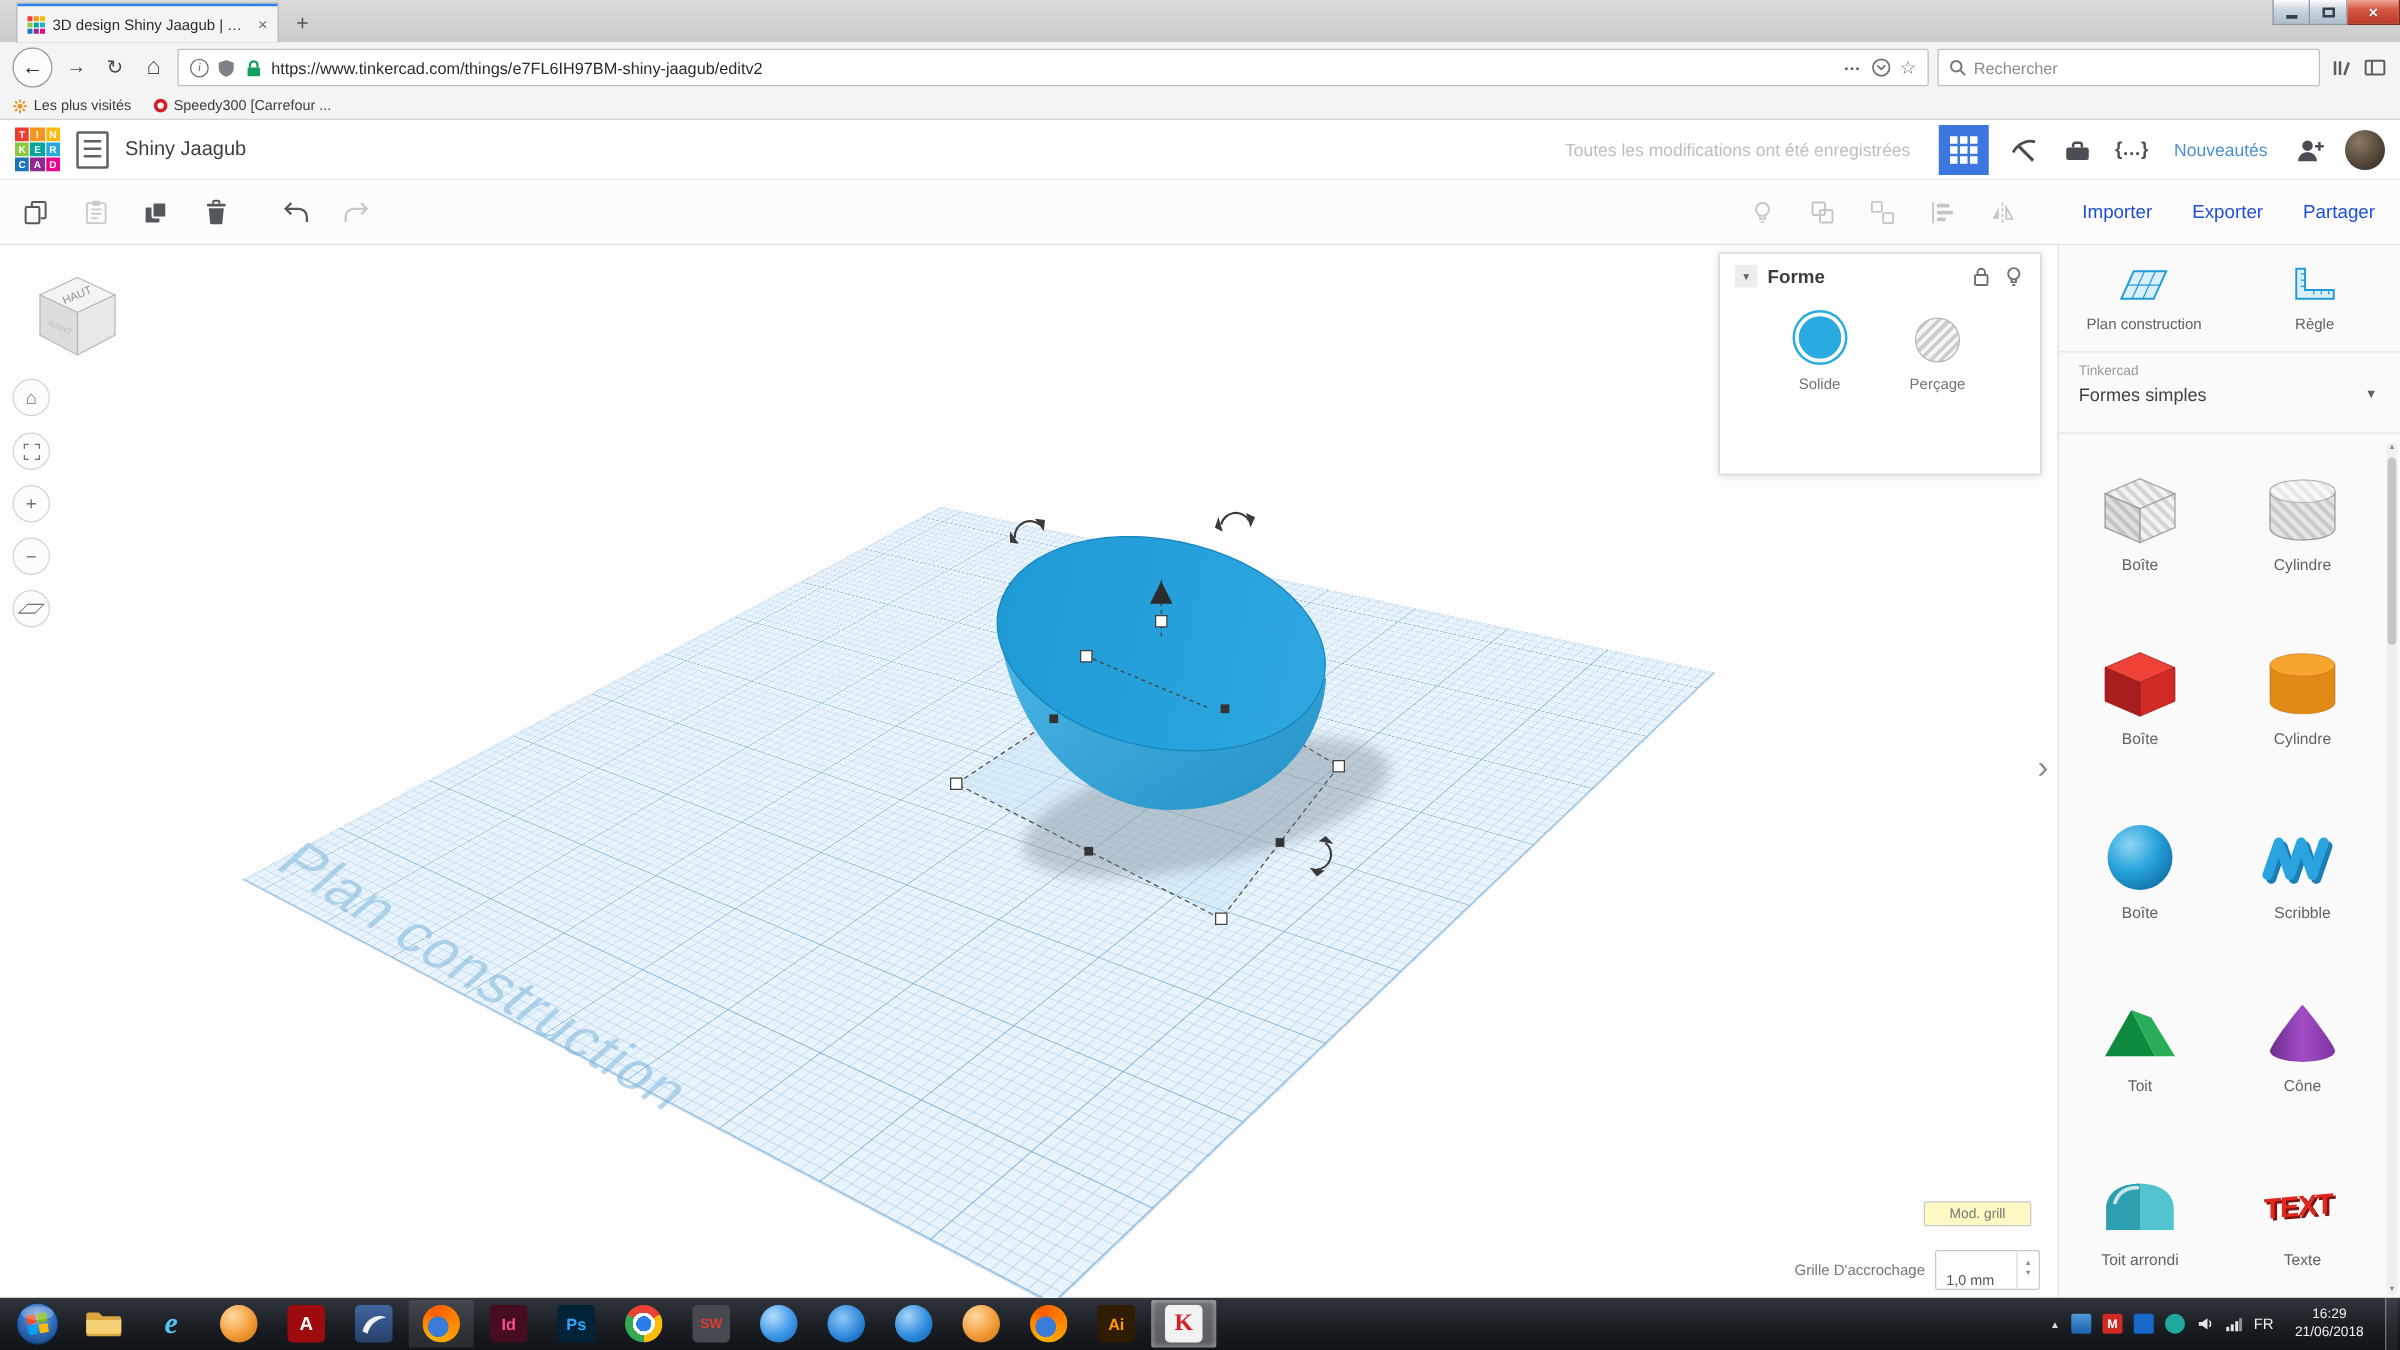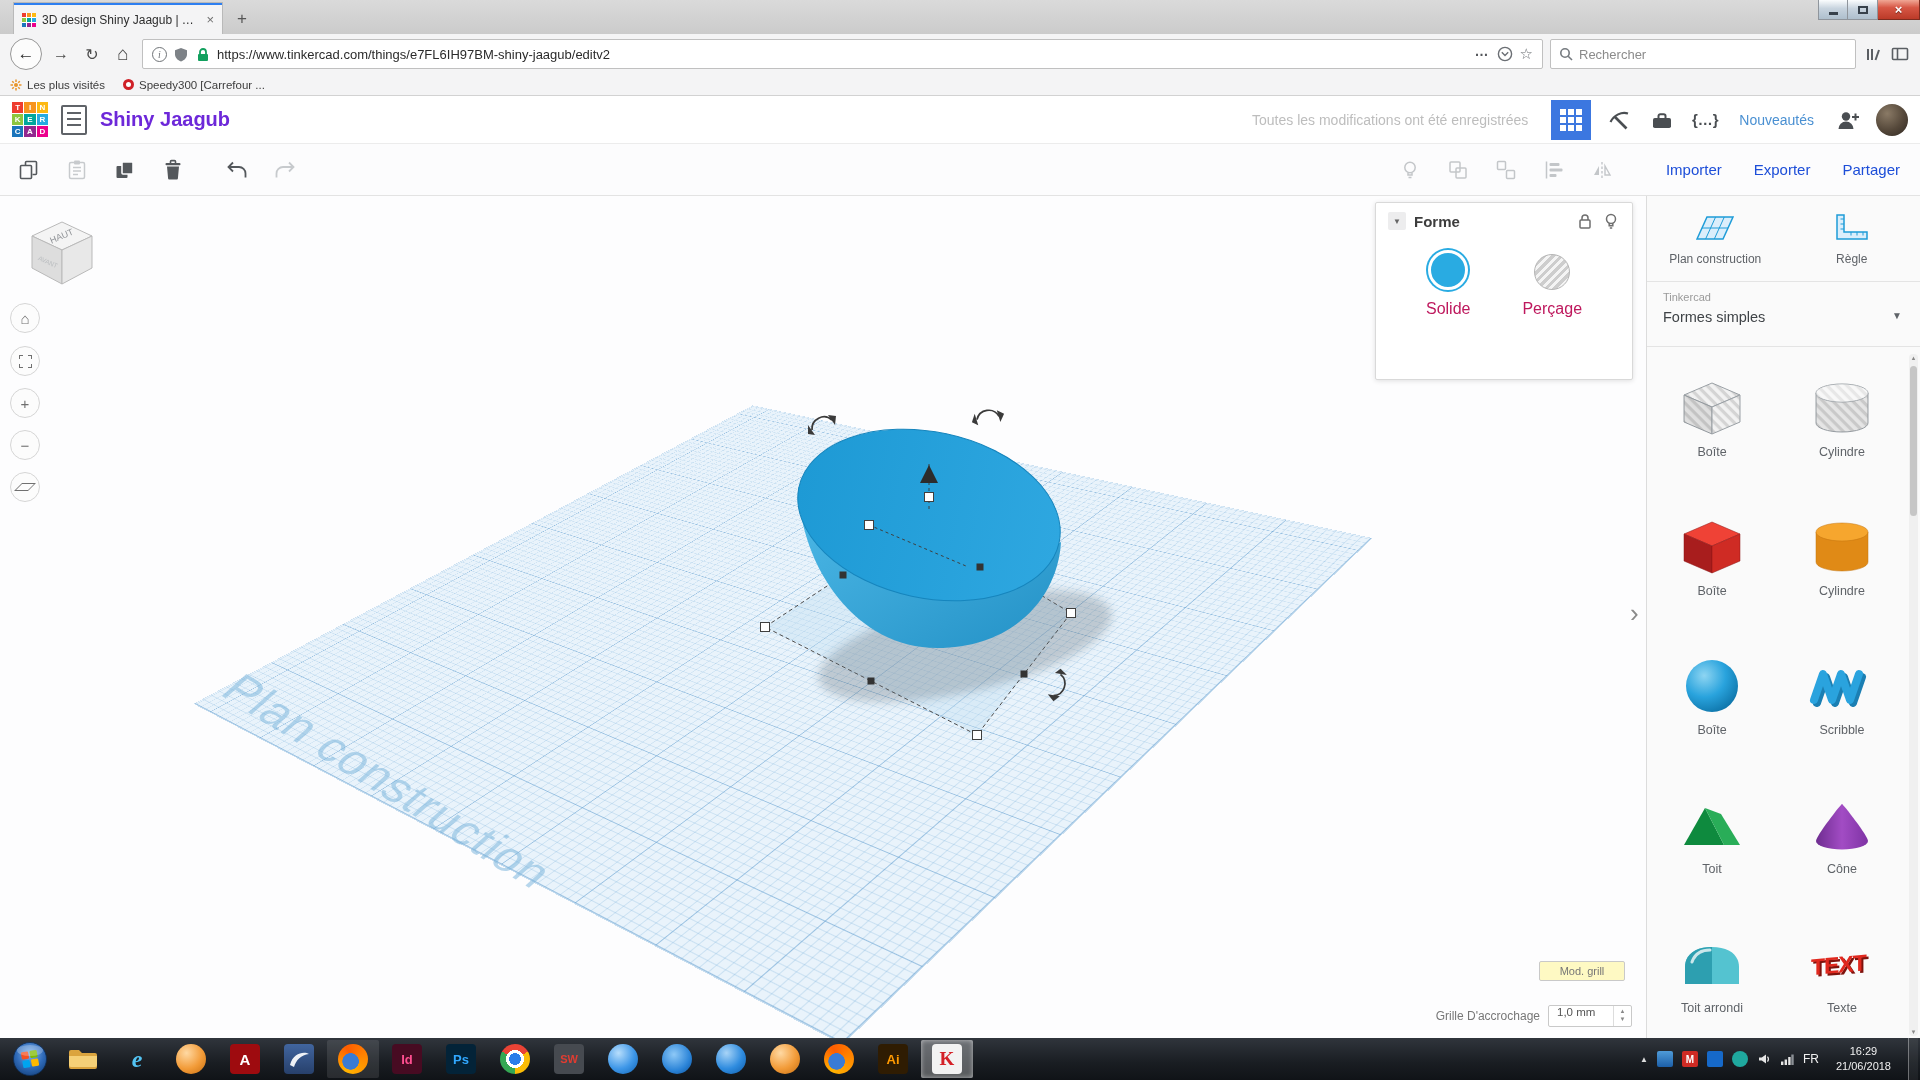--- a/index.html
+++ b/index.html
@@ -49,21 +49,21 @@
 
 
 .bookbar{height:22px;background:#f4f4f5;border-bottom:1px solid #d2d2d2;display:flex;align-items:center;padding:0 10px;gap:18px;flex:0 0 auto}
 .bkm{display:flex;align-items:center;gap:5px;font-size:11.5px;color:#3c3c3c}
 .ring-ico{width:11px;height:11px;border-radius:50%;background:#fff;border:3px solid #cf2027}
 
 
 .apphdr{height:48px;background:#fff;border-bottom:1px solid #ececec;display:flex;align-items:center;padding:0 12px;gap:13px;flex:0 0 auto}
 .docicon{width:26px;height:30px;border:2px solid #5f6368;border-radius:2px;position:relative;background:#fff;flex:0 0 auto}
 .docicon::before{content:"";position:absolute;left:4px;right:4px;top:5px;height:2px;background:#5f6368;box-shadow:0 6px 0 #5f6368,0 12px 0 #5f6368}
-.apptitle{font-size:20px;font-weight:bold;color:#6d28d9}
+.apptitle{font-size:16px;font-weight:normal;color:#404040}
 .savestatus{margin-left:auto;color:#bdbdbd;font-size:14px;margin-right:10px}
 .gridbtn{width:40px;height:40px;background:#3c77e0;display:flex;align-items:center;justify-content:center;flex:0 0 auto}
 .g9{display:grid;grid-template-columns:repeat(3,6px);grid-template-rows:repeat(3,6px);gap:2px}
 .g9 i{background:#fff}
 .hdricon{width:30px;height:30px;display:flex;align-items:center;justify-content:center;color:#4a4e52;flex:0 0 auto}
 .braces{font-size:15px;font-weight:bold;color:#4a4e52}
 .newlink{color:#4a90d2;font-size:14px;margin:0 6px;white-space:nowrap}
 .avatar{width:32px;height:32px;border-radius:50%;background:radial-gradient(circle at 35% 30%,#8a7a66,#55483a 55%,#2f2822);flex:0 0 auto}
 
 
@@ -100,29 +100,29 @@
 .flatglyph{width:14px;height:8px;border:1.5px solid #707070;transform:skewX(-45deg)}
 
 
 .formep{position:absolute;left:1375px;top:6px;width:258px;height:178px;background:#fff;border:1px solid #d9d9d9;border-radius:2px;box-shadow:0 1px 5px rgba(0,0,0,.12)}
 .formep-h{display:flex;align-items:center;gap:8px;padding:9px 12px 0}
 .caretbox{width:18px;height:18px;background:#ededee;border-radius:2px;color:#666;font-size:8px;display:flex;align-items:center;justify-content:center}
 .formep-title{font-size:15px;font-weight:bold;color:#3d3d3d;flex:1}
 .fpicon{display:flex;align-items:center;justify-content:center}
 .formep-body{display:flex;justify-content:center;align-items:flex-start;gap:52px;margin-top:20px}
 .opt{display:flex;flex-direction:column;align-items:center;gap:10px}
-.optlbl{font-size:16px;color:#be185d}
+.optlbl{font-size:12px;color:#737373}
 .circ-solid{width:40px;height:40px;border-radius:50%;background:#29abe2;border:3px solid #fff;box-shadow:0 0 0 2px #29abe2}
 .circ-hole{width:36px;height:36px;border-radius:50%;border:1px solid #b5b5b5;background:repeating-linear-gradient(135deg,#cdcdcd 0 3px,#f4f4f4 3px 6px);margin-top:4px}
 
 
 .modgrill{position:absolute;right:21px;top:765px;width:86px;height:20px;background:#fef9c3;border:1px solid #c9c9c9;border-radius:2px;font-size:11px;color:#777;display:flex;align-items:center;justify-content:center}
 .snaprow{position:absolute;right:14px;top:808px;display:flex;align-items:center;gap:8px;height:24px}
 .snaplbl{font-size:12px;color:#777}
-.snapdd{width:84px;height:22px;background:#fff;border:1px solid #c9c9c9;border-radius:2px;display:flex;align-items:flex-start;font-size:11.5px;color:#555;padding-left:8px}
+.snapdd{width:84px;height:32px;background:#fff;border:1px solid #c9c9c9;border-radius:2px;display:flex;align-items:flex-end;font-size:11.5px;color:#555;padding-left:8px}
 .spin{margin-left:auto;width:18px;height:100%;border-left:1px solid #ddd;display:flex;flex-direction:column;align-items:center;justify-content:center;color:#888;font-size:6px;line-height:1.3}
 
 
 .sb-tools{display:flex;height:86px;border-bottom:1px solid #e4e4e4}
 .sb-tool{flex:1;display:flex;flex-direction:column;align-items:center;justify-content:center;gap:7px}
 .sb-tool-lbl{font-size:12px;color:#5f6368}
 .sb-dd{padding:9px 16px 0;height:65px;border-bottom:1px solid #e4e4e4;position:relative}
 .sb-brand{font-size:11px;color:#9a9a9a}
 .sb-cat{font-size:14.5px;color:#3f4347;margin-top:6px}
 .sb-caret{position:absolute;right:18px;top:28px;color:#5f6368;font-size:10px}

